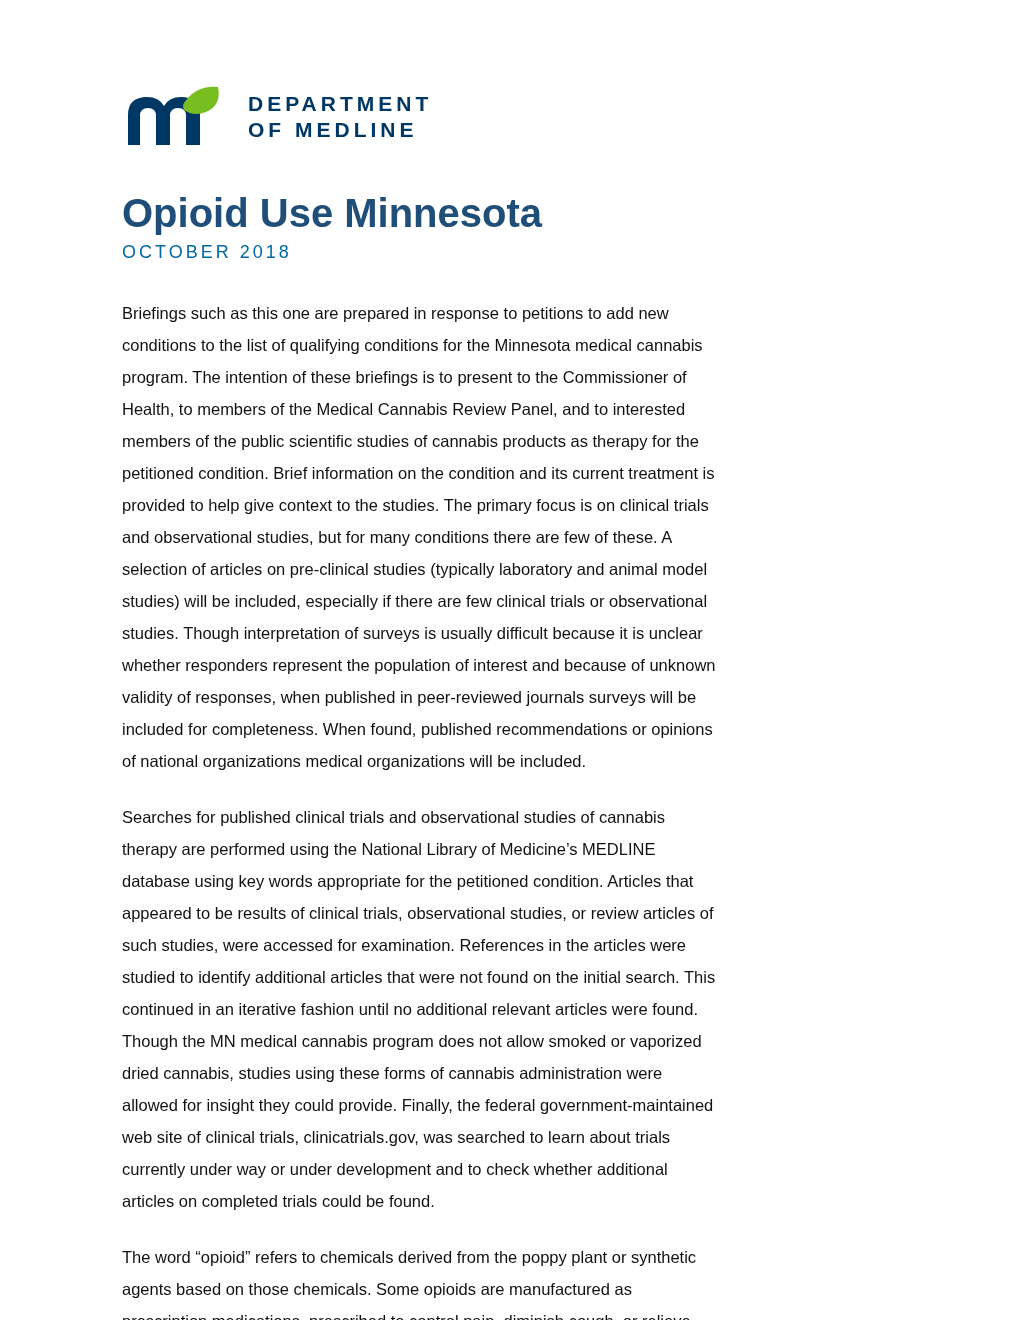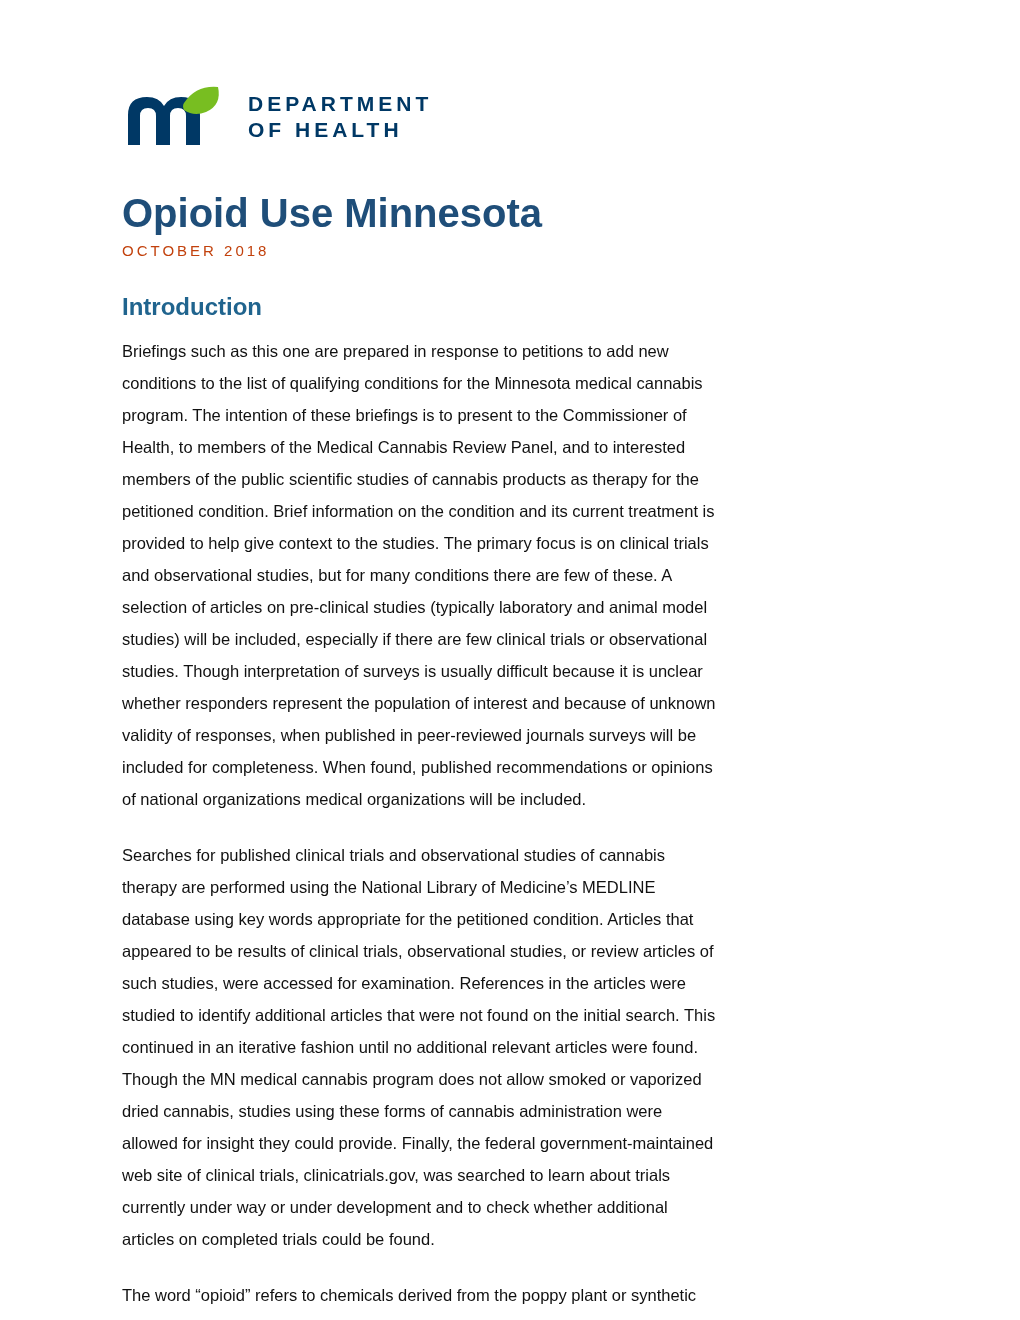--- a/index.html
+++ b/index.html
@@ -46,22 +46,22 @@
   }
   
   .doc-title {
     margin: 0 0 6px 0;
     color: #1f4e79;
     font-size: 40px;
     font-weight: bold;
     letter-spacing: 0px;
   }
   .doc-date {
-    color: #c2410c;
-    font-size: 15px;
+    color: #0369a1;
+    font-size: 18px;
     letter-spacing: 3px;
     font-weight: 500;
     margin: 0 0 34px 0;
   }
   
   .section-heading {
     color: #20648e;
     font-size: 24px;
     font-weight: bold;
     margin: 34px 0 14px 0;
@@ -88,29 +88,28 @@
     <span class="brand-logo">
       <svg viewBox="0 0 108 64" width="108" height="64" xmlns="http://www.w3.org/2000/svg">
 
         <path d="M6 60 V30 q0-18 19-18 q12 0 17 9 q5-9 17-9 q19 0 19 18 v30 h-14 V31 q0-8-8-8 q-8 0-8 8 v29 H34 V31 q0-8-8-8 q-8 0-8 8 v29 z" fill="#003865"></path>
 
         <path d="M62 18 Q74 0 96 2 Q100 20 84 27 Q72 32 62 25 Q60 21 62 18 z" fill="#78be21"></path>
       </svg>
     </span>
     <span class="brand-text">
       <span class="brand-line">DEPARTMENT</span>
-      <span class="brand-line">OF HEALTH</span>
+      <span class="brand-line">OF MEDLINE</span>
     </span>
   </div>
 
   <h1 class="doc-title">Opioid Use Minnesota</h1>
   <div class="doc-date">OCTOBER 2018</div>
 
   <div class="section">
-    <h2 class="section-heading">Introduction</h2>
     <p class="body-para">Briefings such as this one are prepared in response to petitions to add new conditions to the list of qualifying conditions for the Minnesota medical cannabis program. The intention of these briefings is to present to the Commissioner of Health, to members of the Medical Cannabis Review Panel, and to interested members of the public scientific studies of cannabis products as therapy for the petitioned condition. Brief information on the condition and its current treatment is provided to help give context to the studies.  The primary focus is on clinical trials and observational studies, but for many conditions there are few of these. A selection of articles on pre-clinical studies (typically laboratory and animal model studies) will be included, especially if there are few clinical trials or observational studies. Though interpretation of surveys is usually difficult because it is unclear whether responders represent the population of interest and because of unknown validity of responses, when published in peer-reviewed journals surveys will be included for completeness. When found, published recommendations or opinions of national organizations medical organizations will be included.</p>
     <p class="body-para">Searches for published clinical trials and observational studies of cannabis therapy are performed using the National Library of Medicine’s MEDLINE database using key words appropriate for the petitioned condition. Articles that appeared to be results of clinical trials, observational studies, or review articles of such studies, were accessed for examination. References in the articles were studied to identify additional articles that were not found on the initial search. This continued in an iterative fashion until no additional relevant articles were found. Though the MN medical cannabis program does not allow smoked or vaporized dried cannabis, studies using these forms of cannabis administration were allowed for insight they could provide. Finally, the federal government-maintained web site of clinical trials, clinicatrials.gov, was searched to learn about trials currently under way or under development and to check whether additional articles on completed trials could be found.</p>
   </div>
 
   <div class="section">
     <p class="body-para">The word “opioid” refers to chemicals derived from the poppy plant or synthetic agents based on those chemicals. Some opioids are manufactured as prescription medications, prescribed to control pain, diminish cough, or relieve diarrhea. Others are made specifically to sell illegally. In addition to the medical effects for which they are prescribed, opioids also produce feelings of euphoria, tranquility, and sedation that may lead a patient to continue to take these drugs despite the development of serious related problems. The problems include the need to increases doses in order to achieve these desired effects. At higher doses the drugs can reduce respiratory drive, leading to death (Schuckit 2016). Attempts to reduce or discontinue use after</p>
   </div>
 
 </div>
 

